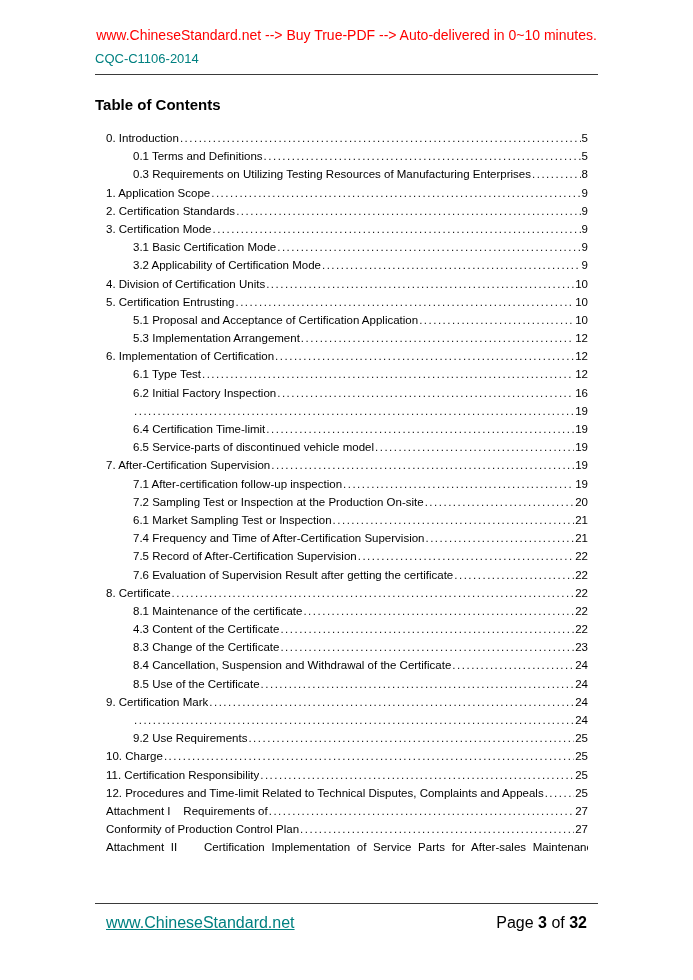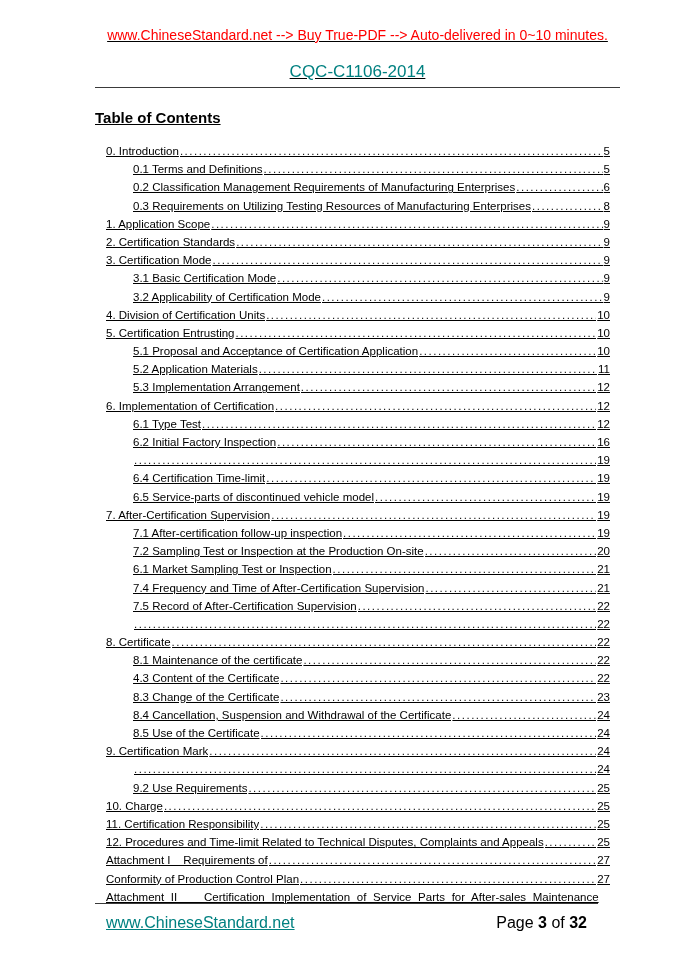--- a/index.html
+++ b/index.html
@@ -6,36 +6,35 @@
   html, body { background: #ffffff; }
   body {
     width: 693px; height: 980px;
     font-family: "Liberation Sans", sans-serif;
     color: #000;
     overflow: hidden;
   }
   .page {
     width: 693px; height: 979px;
     position: relative;
-    padding: 26px 73px 0 95px;
+    padding: 26px 95px 0 95px;
     background: #fff;
-    text-decoration: underline;
   }
   .banner {
     text-align: center;
     color: var(--banner-red, #ff0000);
     font-size: 14px;
     line-height: 18px;
   }
   .doc-code {
-    text-align: center;
+    text-align: left;
     color: var(--brand-teal, #008080);
-    font-size: 17px;
+    font-size: 13px;
     line-height: 14px;
-    margin-top: 21px;
+    margin-top: 8px;
   }
   .rule {
     border-bottom: 1px solid #3a3a3a;
     margin-top: 8px;
   }
   .toc-title {
     text-align: left;
     font-weight: bold;
     font-size: 15px;
     line-height: 20px;
@@ -113,25 +112,20 @@
     <span class="toc-dots"></span>
     <span class="toc-page">5</span>
   </div>
 
   <div class="toc-row indent">
     <span class="toc-label">0.1 Terms and Definitions</span>
     <span class="toc-dots"></span>
     <span class="toc-page">5</span>
   </div>
 
-  <div class="toc-row indent">
-    <span class="toc-label">0.2 Classification Management Requirements of Manufacturing Enterprises</span>
-    <span class="toc-dots"></span>
-    <span class="toc-page">6</span>
-  </div>
 
   <div class="toc-row indent">
     <span class="toc-label">0.3 Requirements on Utilizing Testing Resources of Manufacturing Enterprises</span>
     <span class="toc-dots"></span>
     <span class="toc-page">8</span>
   </div>
 
   <div class="toc-row">
     <span class="toc-label">1. Application Scope</span>
     <span class="toc-dots"></span>
@@ -173,25 +167,20 @@
     <span class="toc-dots"></span>
     <span class="toc-page">10</span>
   </div>
 
   <div class="toc-row indent">
     <span class="toc-label">5.1 Proposal and Acceptance of Certification Application</span>
     <span class="toc-dots"></span>
     <span class="toc-page">10</span>
   </div>
 
-  <div class="toc-row indent">
-    <span class="toc-label">5.2 Application Materials</span>
-    <span class="toc-dots"></span>
-    <span class="toc-page">11</span>
-  </div>
 
   <div class="toc-row indent">
     <span class="toc-label">5.3 Implementation Arrangement</span>
     <span class="toc-dots"></span>
     <span class="toc-page">12</span>
   </div>
 
   <div class="toc-row">
     <span class="toc-label">6. Implementation of Certification</span>
     <span class="toc-dots"></span>
@@ -257,20 +246,21 @@
     <span class="toc-page">21</span>
   </div>
 
   <div class="toc-row indent">
     <span class="toc-label">7.5 Record of After-Certification Supervision</span>
     <span class="toc-dots"></span>
     <span class="toc-page">22</span>
   </div>
 
   <div class="toc-row indent">
+    <span class="toc-label">7.6 Evaluation of Supervision Result after getting the certificate</span>
     <span class="toc-dots"></span>
     <span class="toc-page">22</span>
   </div>
 
   <div class="toc-row">
     <span class="toc-label">8. Certificate</span>
     <span class="toc-dots"></span>
     <span class="toc-page">22</span>
   </div>
 

